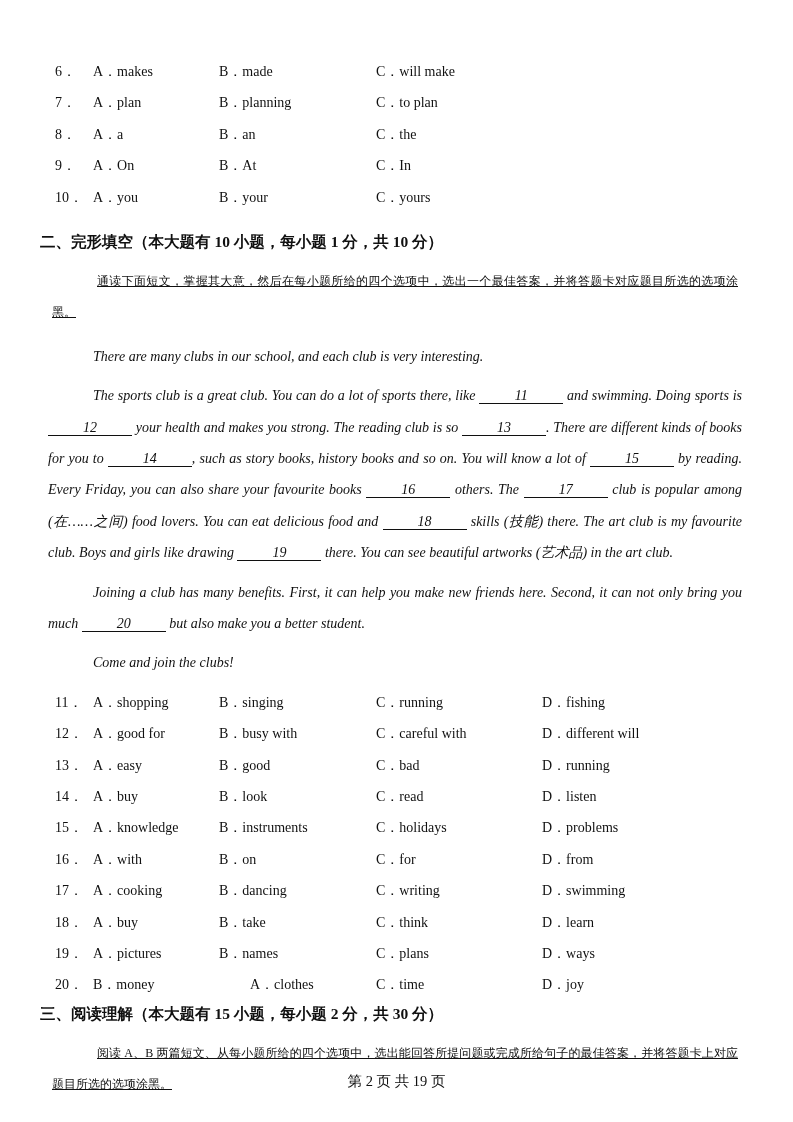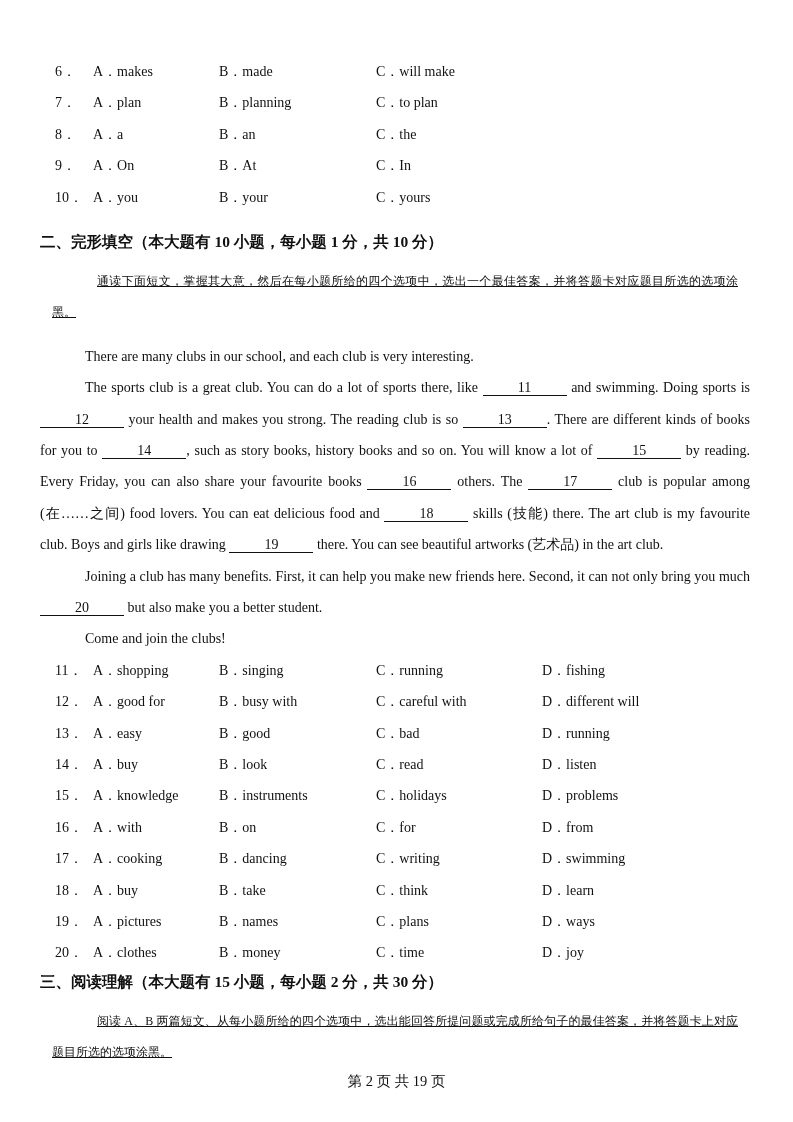--- a/index.html
+++ b/index.html
@@ -39,25 +39,26 @@
     margin:12px;
     font-size:12px;
     line-height:31.4px;
     text-align:justify;
     text-indent:45px;
     text-decoration:underline;
   }
 
   
   .passage-para{
-    margin:0;
+    margin:8px;
     font-size:14px;
     line-height:31.4px;
     text-align:justify;
     text-indent:45px;
+    font-style:italic;
   }
 
   
   .blank{
     display:inline-block;
     min-width:84px;
     text-align:center;
     border-bottom:1px solid #101010;
     line-height:15px;
     font-size:14px;
@@ -181,22 +182,22 @@
         </div>
         <div class="q-row">
           <span class="q-num">19．</span>
           <span class="q-opt col-a">A．pictures</span>
           <span class="q-opt col-b">B．names</span>
           <span class="q-opt col-c">C．plans</span>
           <span class="q-opt col-d">D．ways</span>
         </div>
         <div class="q-row">
           <span class="q-num">20．</span>
+          <span class="q-opt col-b">B．money</span>
           <span class="q-opt col-a">A．clothes</span>
-          <span class="q-opt col-b">B．money</span>
           <span class="q-opt col-c">C．time</span>
           <span class="q-opt col-d">D．joy</span>
         </div>
       </div>
 
     <h3 class="sec-heading">三、阅读理解（本大题有 15 小题，每小题 2 分，共 30 分）</h3>
 
     <p class="cn-para">阅读 A、B 两篇短文、从每小题所给的四个选项中，选出能回答所提问题或完成所给句子的最佳答案，并将答题卡上对应题目所选的选项涂黑。</p>
 
   </div>

